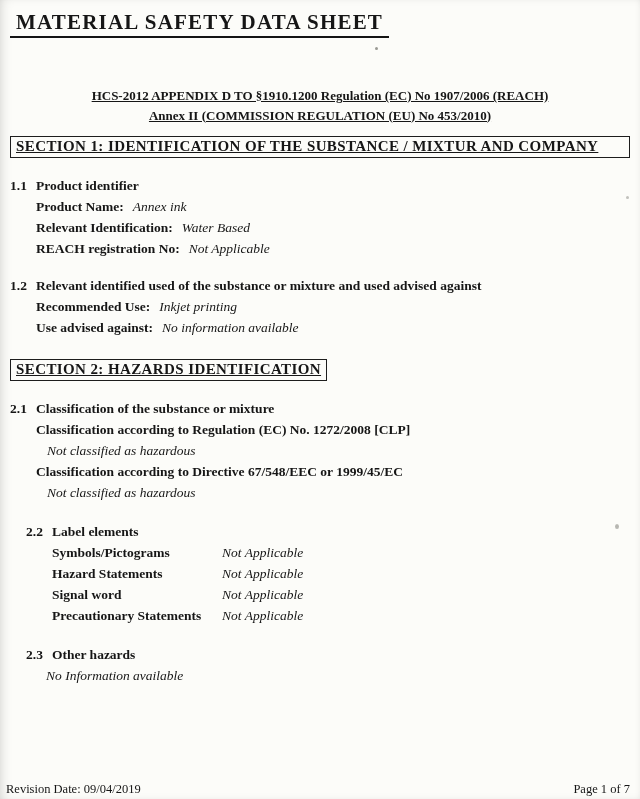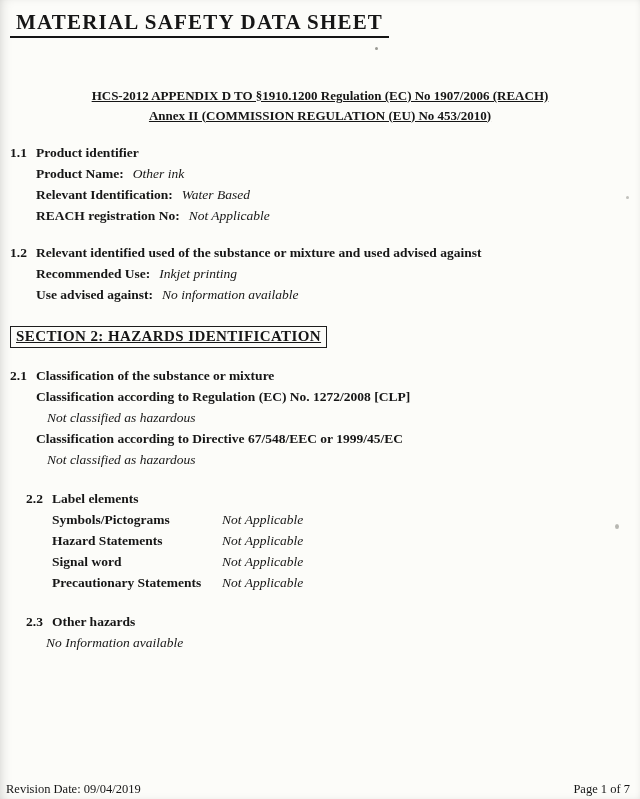--- a/index.html
+++ b/index.html
@@ -64,26 +64,29 @@
 
   <div class="title-wrap">
     <span class="doc-title">MATERIAL SAFETY DATA SHEET</span>
   </div>
 
   <div class="reg-block">
     <div class="reg-line">HCS-2012 APPENDIX D TO §1910.1200 Regulation (EC) No 1907/2006 (REACH)</div>
     <div class="reg-line">Annex II (COMMISSION REGULATION (EU) No 453/2010)</div>
   </div>
 
+  <div class="section-box">
+    <span class="section-text">SECTION 1: IDENTIFICATION OF THE SUBSTANCE / MIXTUR AND COMPANY</span>
+  </div>
 
   <div class="item">
     <span class="num">1.1</span><span class="item-title">Product identifier</span>
     <div class="fields">
       <div class="fline">
-        <span class="flabel">Product Name:</span><span class="fvalue">Other ink</span>
+        <span class="flabel">Product Name:</span><span class="fvalue">Annex ink</span>
       </div>
       <div class="fline">
         <span class="flabel">Relevant Identification:</span><span class="fvalue">Water Based</span>
       </div>
       <div class="fline">
         <span class="flabel">REACH registration No:</span><span class="fvalue">Not Applicable</span>
       </div>
     </div>
   </div>
 

